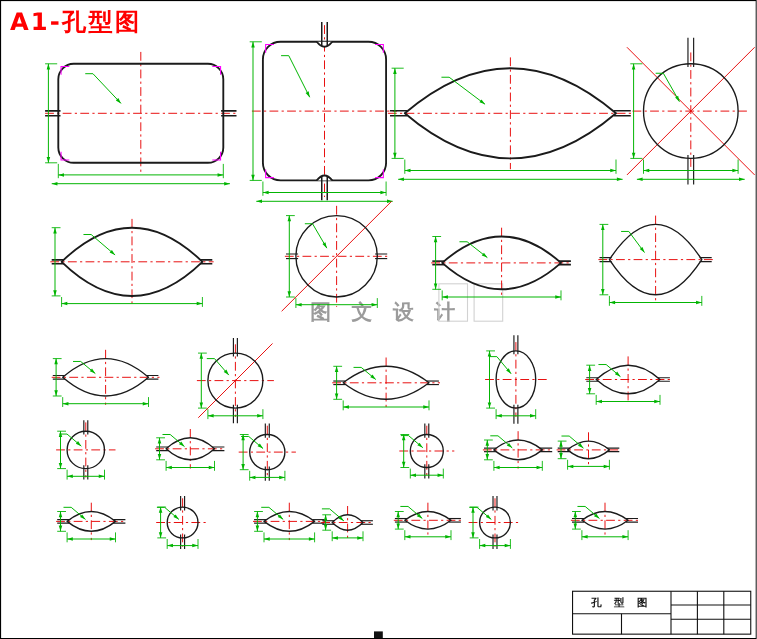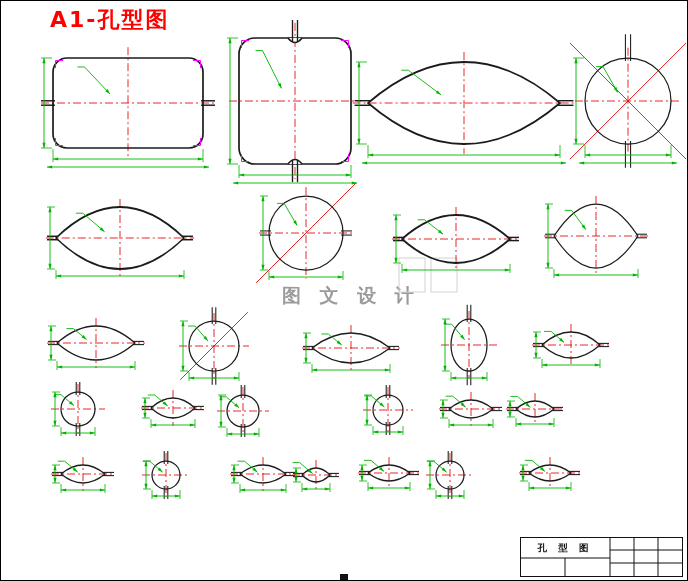--- a/index.html
+++ b/index.html
@@ -3,24 +3,24 @@
 <meta charset="utf-8">
 <style>
   html,body{margin:0;padding:0;background:#ffffff;}
   .page{
     position:relative;width:688px;height:581px;background:#fff;
     border:1.2px solid #000;box-sizing:border-box;overflow:hidden;
     font-family:"DejaVu Sans","Liberation Sans",sans-serif;
   }
   .sheet-title{
     position:absolute;left:8px;top:4px;z-index:3;
-    font-size:22px;font-weight:bold;color:#ff0000;letter-spacing:2px;white-space:nowrap;margin-left:41px;
+    font-size:22px;font-weight:bold;color:#ff0000;letter-spacing:2px;white-space:nowrap;
   }
   .watermark{
-    position:absolute;left:281px;top:282px;z-index:1;
+    position:absolute;left:281px;top:270px;z-index:1;
     font-size:19px;font-weight:600;color:#9b9b9b;letter-spacing:6px;white-space:nowrap;
   }
   svg.canvas{position:absolute;left:0;top:0;z-index:2;}
   .tb-line{stroke:#111;stroke-width:1;}
   .tb-text{font-size:9.5px;letter-spacing:4px;fill:#111;font-weight:600;
            font-family:"DejaVu Sans","Liberation Sans",sans-serif;}
 </style>
 </head>
 <body>
 

